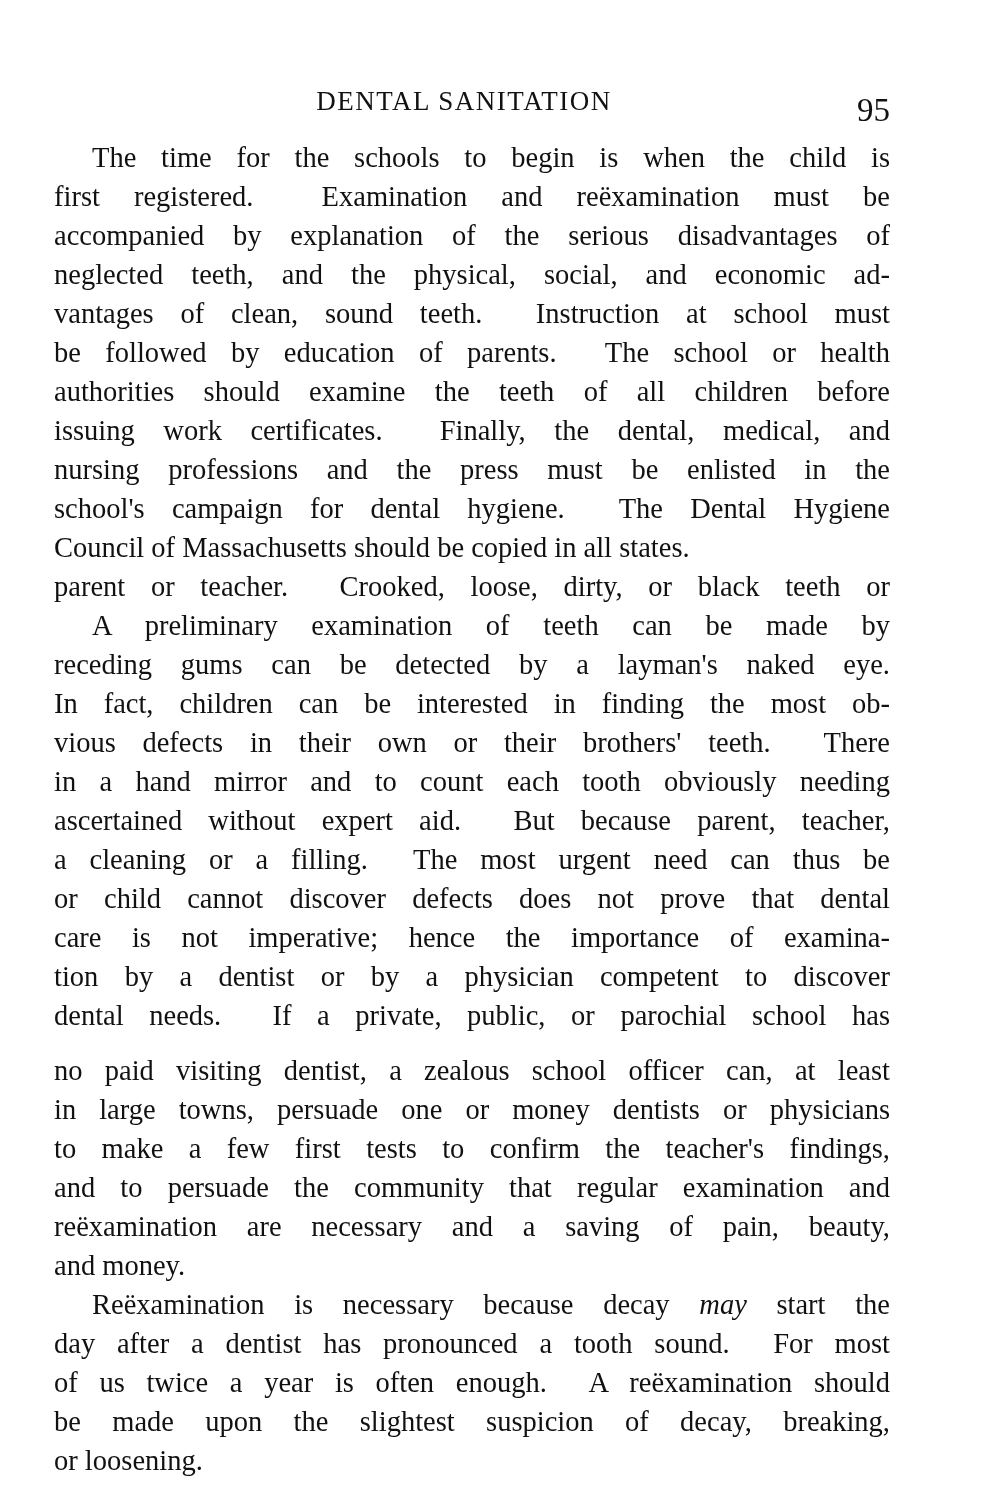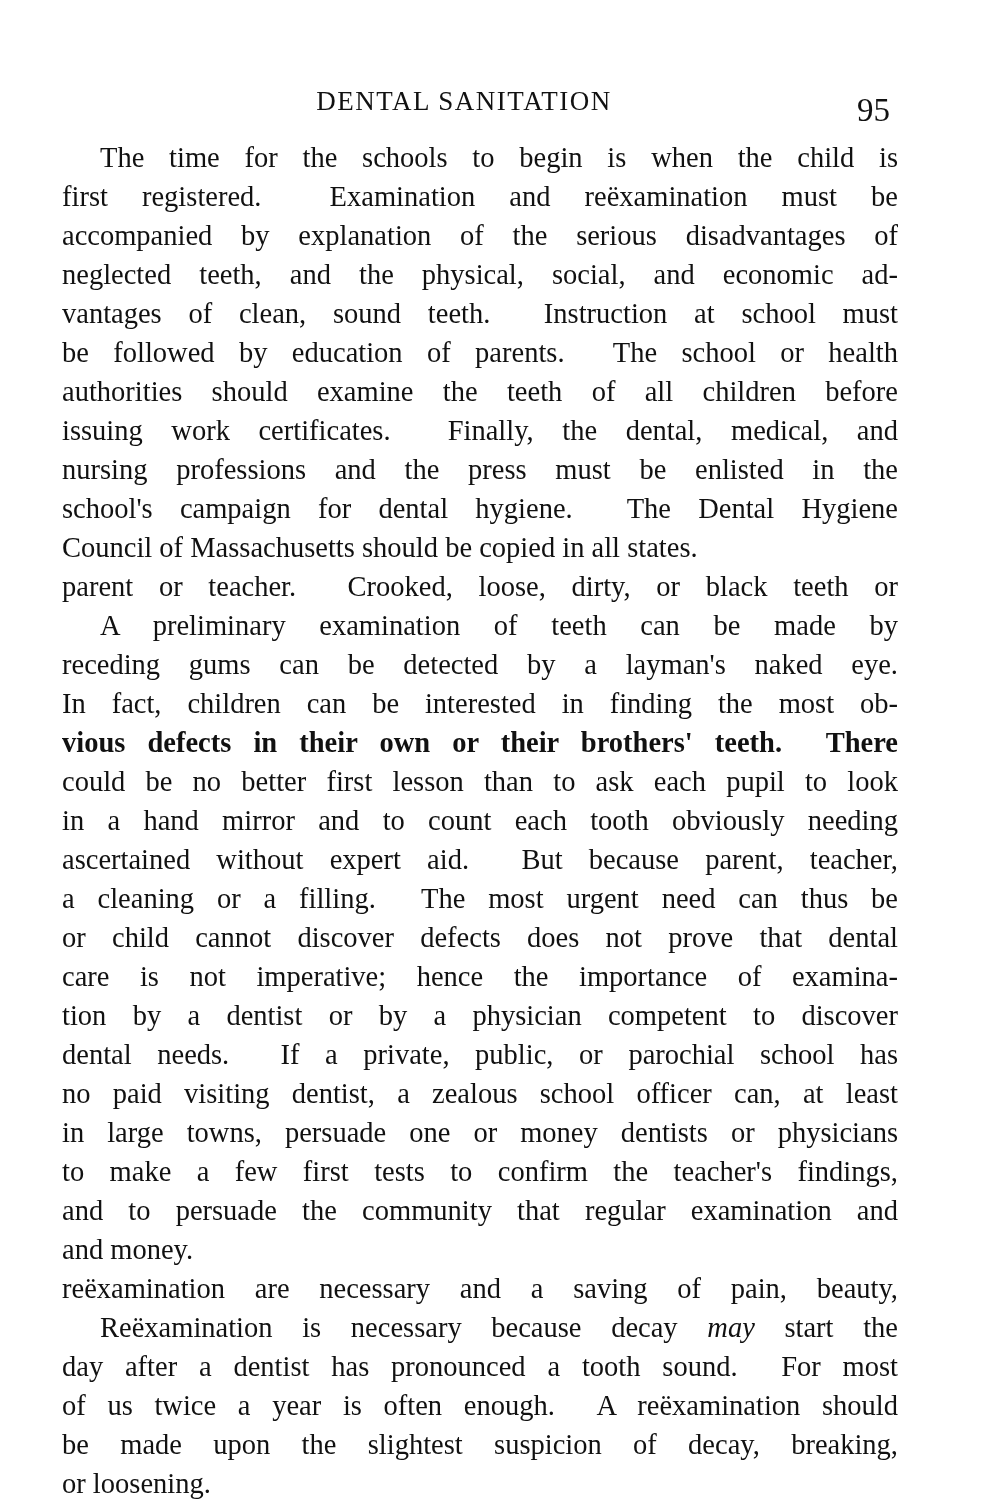--- a/index.html
+++ b/index.html
@@ -40,21 +40,21 @@
     }
     .page-number {
       position: absolute;
       right: 0;
       top: 8px;
       font-size: 33px;
     }
     .body-text {
       position: absolute;
       top: 138px;
-      left: 8px;
+      left: 0;
       width: 836px;
     }
     .para {
       margin: 0;
       font-size: 28.5px;
       line-height: 39px;
       text-align: justify;
       text-indent: 38px;
       hyphens: manual;
     }
@@ -97,35 +97,34 @@
       <span class="line" style="white-space: pre;">nursing professions and the press must be enlisted in the</span>
       <span class="line" style="white-space: pre;">school's campaign for dental hygiene.  The Dental Hygiene</span>
       <span class="line last" style="white-space: pre;">Council of Massachusetts should be copied in all states.</span>
     </p>
 
     <p class="para">
       <span class="line" style="white-space: pre;">parent or teacher.  Crooked, loose, dirty, or black teeth or</span>
       <span class="line first" style="white-space: pre;">A preliminary examination of teeth can be made by</span>
       <span class="line" style="white-space: pre;">receding gums can be detected by a layman's naked eye.</span>
       <span class="line" style="white-space: pre;">In fact, children can be interested in finding the most ob-</span>
-      <span class="line" style="white-space: pre; font-weight: bold;">vious defects in their own or their brothers' teeth.  There</span>
-      <span class="line" style="white-space: pre;">could be no better first lesson than to ask each pupil to look</span>
+      <span class="line" style="white-space: pre;">vious defects in their own or their brothers' teeth.  There</span>
       <span class="line" style="white-space: pre;">in a hand mirror and to count each tooth obviously needing</span>
       <span class="line" style="white-space: pre;">ascertained without expert aid.  But because parent, teacher,</span>
       <span class="line" style="white-space: pre;">a cleaning or a filling.  The most urgent need can thus be</span>
       <span class="line" style="white-space: pre;">or child cannot discover defects does not prove that dental</span>
       <span class="line" style="white-space: pre;">care is not imperative; hence the importance of examina-</span>
       <span class="line" style="white-space: pre;">tion by a dentist or by a physician competent to discover</span>
       <span class="line" style="white-space: pre;">dental needs.  If a private, public, or parochial school has</span>
-      <span class="line" style="white-space: pre;">no paid visiting dentist, a zealous school officer can, at least</span>
+      <span class="line" style="white-space: pre; margin-top: 16px;">no paid visiting dentist, a zealous school officer can, at least</span>
       <span class="line" style="white-space: pre;">in large towns, persuade one or money dentists or physicians</span>
       <span class="line" style="white-space: pre;">to make a few first tests to confirm the teacher's findings,</span>
       <span class="line" style="white-space: pre;">and to persuade the community that regular examination and</span>
+      <span class="line" style="white-space: pre;">reëxamination are necessary and a saving of pain, beauty,</span>
       <span class="line last" style="white-space: pre;">and money.</span>
-      <span class="line" style="white-space: pre;">reëxamination are necessary and a saving of pain, beauty,</span>
     </p>
 
     <p class="para">
       <span class="line first" style="white-space: pre;"><span>Reëxamination is necessary because decay </span><em>may</em><span> start the</span></span>
       <span class="line" style="white-space: pre;">day after a dentist has pronounced a tooth sound.  For most</span>
       <span class="line" style="white-space: pre;">of us twice a year is often enough.  A reëxamination should</span>
       <span class="line" style="white-space: pre;">be made upon the slightest suspicion of decay, breaking,</span>
       <span class="line last" style="white-space: pre;">or loosening.</span>
     </p>
 

